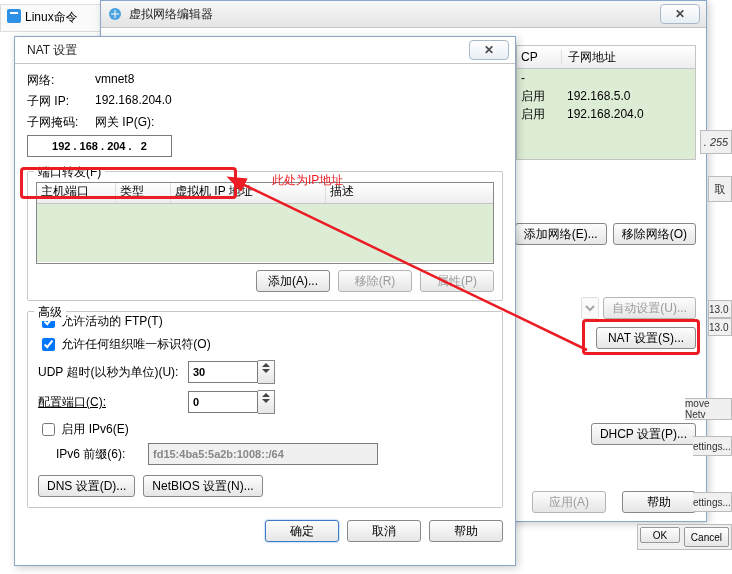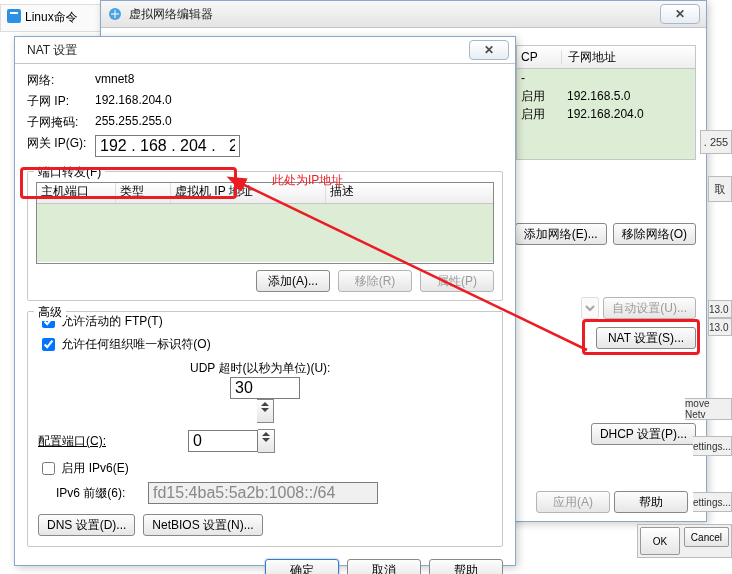--- a/index.html
+++ b/index.html
@@ -69,22 +69,23 @@
     cursor: default;
   }
   .btn-primary {
     border-color: #3b79c4;
     box-shadow: 0 0 2px #5fa6f0;
   }
   .input {
     height: 20px;
     border: 1px solid #7b7b7b;
     background: #fff;
-    font-size: 16px;
+    font-size: 11px;
     padding: 0 4px;
+    font-weight: bold;
   }
   .checkbox {
     width: 13px;
     height: 13px;
     vertical-align: middle;
   }
   .groupbox {
     border: 1px solid #c8c8c8;
     border-radius: 2px;
     position: relative;
@@ -195,41 +196,40 @@
     <div style="display:flex;gap:4px;align-items:center;">
       <select disabled="" style="width:18px;height:22px;"></select>
       <button class="btn" disabled="">自动设置(U)...</button>
     </div>
     <button class="btn" style="min-width:100px;">NAT 设置(S)...</button>
     <div style="height:58px;"></div>
     <button class="btn" style="min-width:100px;">DHCP 设置(P)...</button>
   </div>
   <div class="redbox" style="right:6px;top:318px;width:112px;height:30px;"></div>
 
-  <div style="position:absolute;right:18px;bottom:8px;display:flex;gap:4px;">
+  <div style="position:absolute;right:10px;bottom:8px;display:flex;gap:16px;">
     <button class="btn" disabled="">应用(A)</button>
     <button class="btn">帮助</button>
   </div>
 </div>
 
 <div class="window" style="left:14px;top:36px;width:500px;height:528px;">
   <div class="titlebar" style="background:#fff;border-bottom:1px solid #c5c5c5;">
     <span class="title" style="padding-left:6px;">NAT 设置</span>
     <span class="closebtn">✕</span>
   </div>
 
   <div style="padding:8px 12px 12px 12px;">
 
     <div style="display:grid;grid-template-columns:68px auto;row-gap:4px;font-size:12px;">
       <div>网络:</div>
       <div>vmnet8</div>
       <div>子网 IP:</div>
       <div>192.168.204.0</div>
       <div>子网掩码:</div>
-      <div>255.255.255.0</div>
       <div>网关 IP(G):</div>
       <div>
         <input class="input" style="width: 135px; text-align: center;" value="192 . 168 . 204 .   2">
       </div>
     </div>
 
     <div class="groupbox" style="margin-top:14px;padding:10px 8px 8px 8px;">
       <div class="groupbox-title">端口转发(F)</div>
       <div style="border:1px solid #888;height:80px;">
         <div style="display:flex;background:linear-gradient(to bottom,#fff,#eee);height:20px;border-bottom:1px solid #c5c5c5;">
@@ -250,21 +250,21 @@
     <div class="groupbox" style="margin-top:10px;padding:0 10px 10px 10px;">
       <div class="groupbox-title">高级</div>
       <div style="margin:0 0;">
         <input type="checkbox" class="checkbox" checked="" style="">
         <span>允许活动的 FTP(T)</span>
       </div>
       <div style="margin:4px 0;">
         <input type="checkbox" class="checkbox" checked="" style="">
         <span>允许任何组织唯一标识符(O)</span>
       </div>
-      <div style="margin:6px 0;display:flex;align-items:center;flex-direction:column;">
+      <div style="margin:6px 0;display:flex;align-items:center;">
         <span style="width:150px;">UDP 超时(以秒为单位)(U):</span>
         <input class="input" style="width: 60px;" value="30">
           <span class="spin"></span>
       </div>
       <div style="margin:6px 0;display:flex;align-items:center;">
         <span style="width:150px;text-decoration:underline;">配置端口(C):</span>
         <input class="input" style="width: 60px;" value="0">
           <span class="spin"></span>
       </div>
       <div style="margin:4px 0;">
@@ -295,23 +295,23 @@
 
 <svg style="position:absolute;left:0;top:0;pointer-events:none;" width="732" height="574">
   <defs>
     <marker id="arr" markerWidth="10" markerHeight="10" refX="2" refY="3" orient="auto">
       <path d="M0,0 L0,6 L8,3 z" fill="#ec1c24"></path>
     </marker>
   </defs>
   <line x1="587" y1="350" x2="240" y2="183" stroke="#ec1c24" stroke-width="2.5" marker-end="url(#arr)"></line>
 </svg>
 
-<div class="bg-strip" style="top:130px;width:30px;height:22px;display:flex;align-items:center;justify-content:center;">. 255</div>
+<div class="bg-strip" style="top:130px;width:30px;height:22px;display:flex;align-items:center;justify-content:center;font-style:italic;">. 255</div>
 <div class="bg-strip" style="top:176px;width:22px;height:24px;display:flex;align-items:center;justify-content:center;">取</div>
 <div class="bg-strip" style="top:300px;width:22px;height:16px;font-size:10px;display:flex;align-items:center;">13.0</div>
 <div class="bg-strip" style="top:318px;width:22px;height:16px;font-size:10px;display:flex;align-items:center;">13.0</div>
 <div class="bg-strip" style="top:398px;width:46px;height:20px;font-size:10px;display:flex;align-items:center;border-left:none;">move Netv</div>
 <div class="bg-strip" style="top:436px;width:38px;height:18px;font-size:10px;display:flex;align-items:center;border-left:none;">ettings...</div>
 <div class="bg-strip" style="top:492px;width:38px;height:18px;font-size:10px;display:flex;align-items:center;border-left:none;">ettings...</div>
 <div style="position:absolute;right:0;top:524px;display:flex;gap:4px;background:#f0f0f0;border:1px solid #bbb;padding:2px;">
-  <button style="font-size:10px;height:28px;min-width:40px;border:1px solid #999;background:linear-gradient(to bottom,#fff,#e6e6e6);border-radius:2px;">OK</button>
+  <button style="font-size:10px;height:16px;min-width:40px;border:1px solid #999;background:linear-gradient(to bottom,#fff,#e6e6e6);border-radius:2px;">OK</button>
   <button style="font-size:10px;height:20px;min-width:40px;border:1px solid #999;background:linear-gradient(to bottom,#fff,#e6e6e6);border-radius:2px;">Cancel</button>
 </div>
 
 </body></html>

